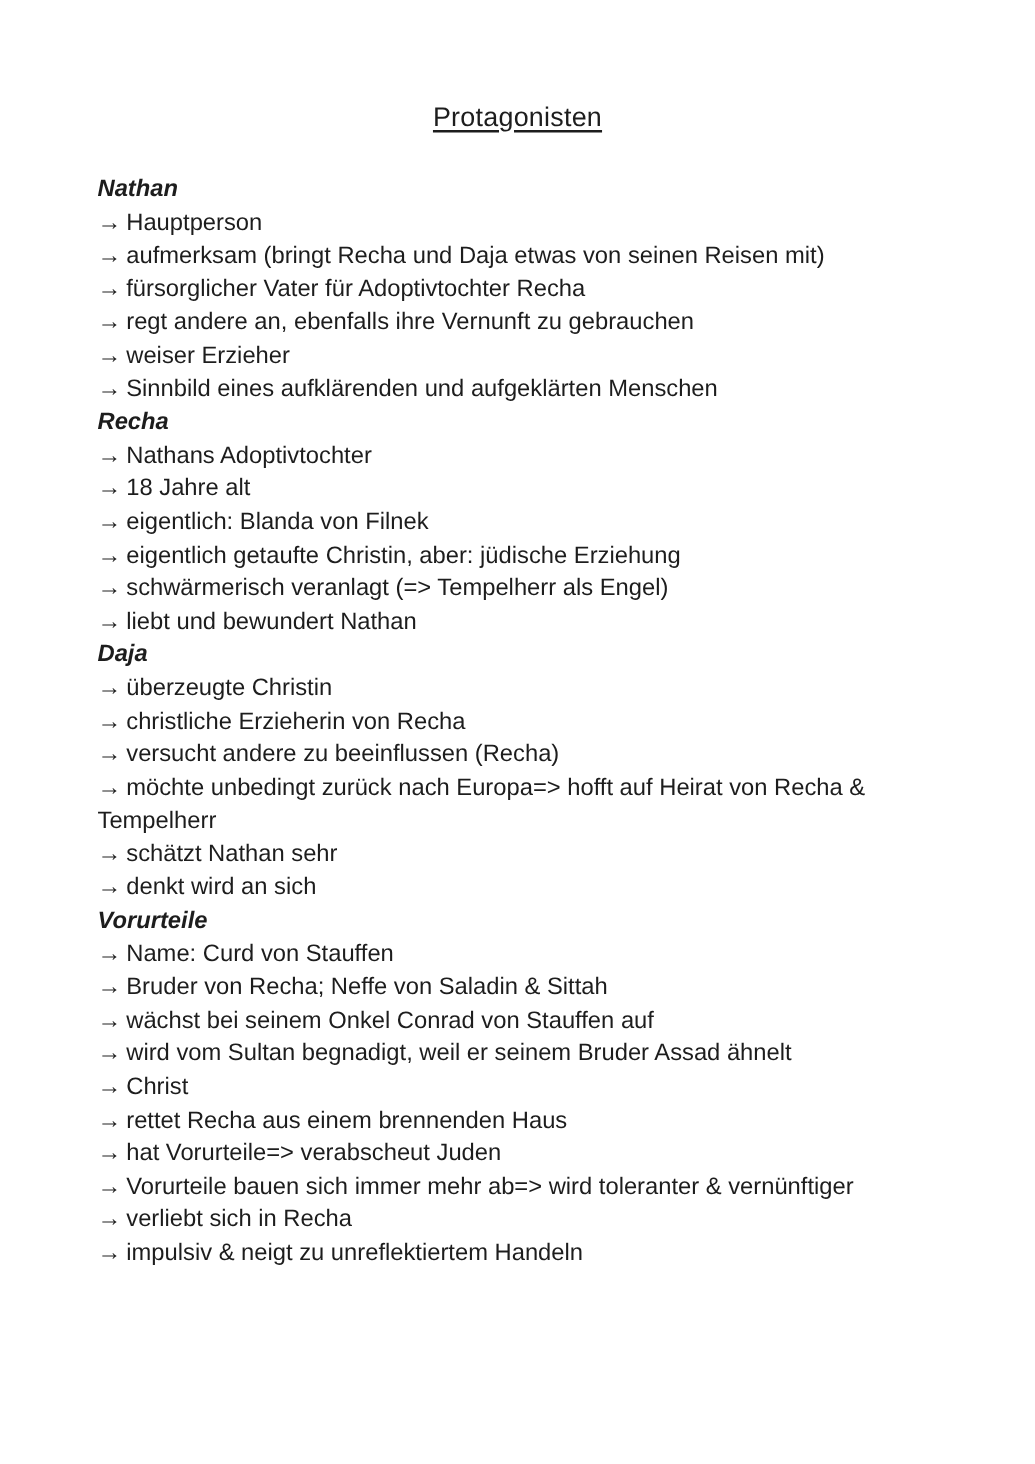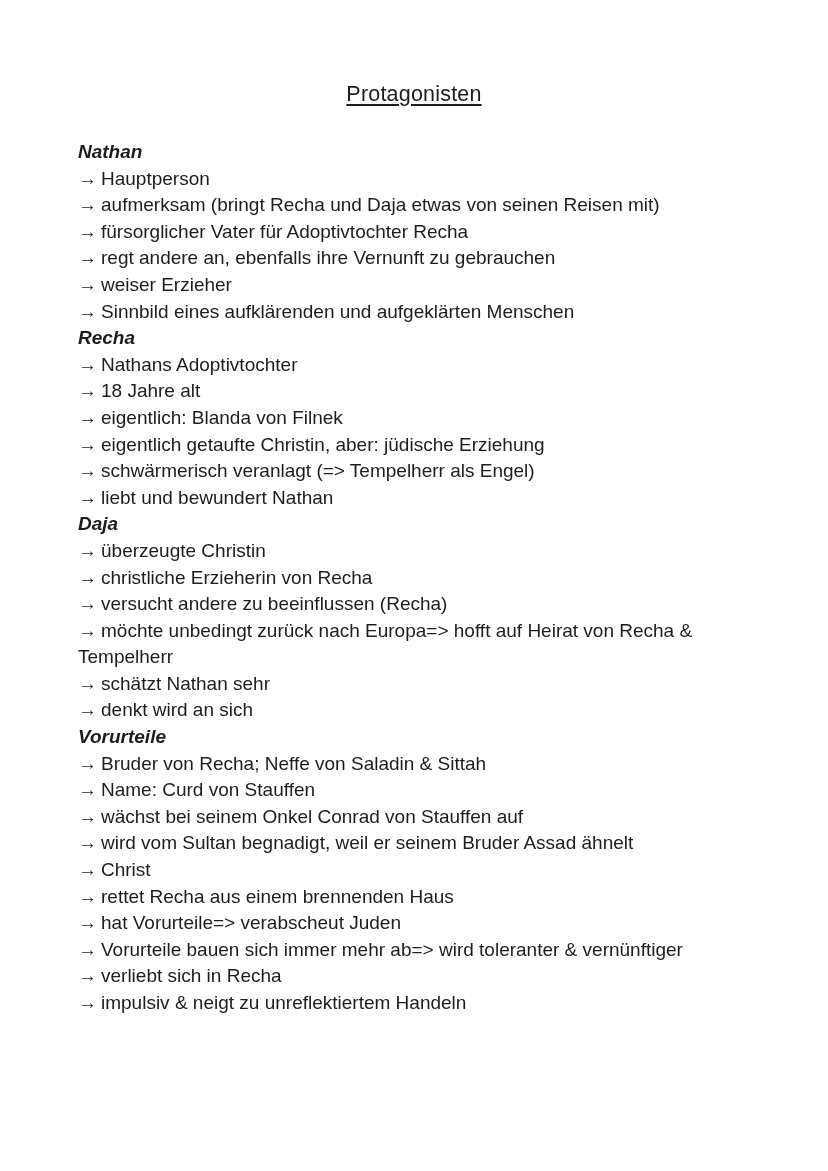--- a/index.html
+++ b/index.html
@@ -68,22 +68,22 @@
       <div class="item"><span class="arrow">→</span><span class="item-text">schwärmerisch veranlagt (=&gt; Tempelherr als Engel)</span></div>
       <div class="item"><span class="arrow">→</span><span class="item-text">liebt und bewundert Nathan</span></div>
       <div class="section-header">Daja</div>
       <div class="item"><span class="arrow">→</span><span class="item-text">überzeugte Christin</span></div>
       <div class="item"><span class="arrow">→</span><span class="item-text">christliche Erzieherin von Recha</span></div>
       <div class="item"><span class="arrow">→</span><span class="item-text">versucht andere zu beeinflussen (Recha)</span></div>
       <div class="item"><span class="arrow">→</span><span class="item-text">möchte unbedingt zurück nach Europa=&gt; hofft auf Heirat von Recha &amp; Tempelherr</span></div>
       <div class="item"><span class="arrow">→</span><span class="item-text">schätzt Nathan sehr</span></div>
       <div class="item"><span class="arrow">→</span><span class="item-text">denkt wird an sich</span></div>
       <div class="section-header">Vorurteile</div>
+      <div class="item"><span class="arrow">→</span><span class="item-text">Name: Curd von Stauffen</span></div>
       <div class="item"><span class="arrow">→</span><span class="item-text">Bruder von Recha; Neffe von Saladin &amp; Sittah</span></div>
-      <div class="item"><span class="arrow">→</span><span class="item-text">Name: Curd von Stauffen</span></div>
       <div class="item"><span class="arrow">→</span><span class="item-text">wächst bei seinem Onkel Conrad von Stauffen auf</span></div>
       <div class="item"><span class="arrow">→</span><span class="item-text">wird vom Sultan begnadigt, weil er seinem Bruder Assad ähnelt</span></div>
       <div class="item"><span class="arrow">→</span><span class="item-text">Christ</span></div>
       <div class="item"><span class="arrow">→</span><span class="item-text">rettet Recha aus einem brennenden Haus</span></div>
       <div class="item"><span class="arrow">→</span><span class="item-text">hat Vorurteile=&gt; verabscheut Juden</span></div>
       <div class="item"><span class="arrow">→</span><span class="item-text">Vorurteile bauen sich immer mehr ab=&gt; wird toleranter &amp; vernünftiger</span></div>
       <div class="item"><span class="arrow">→</span><span class="item-text">verliebt sich in Recha</span></div>
       <div class="item"><span class="arrow">→</span><span class="item-text">impulsiv &amp; neigt zu unreflektiertem Handeln</span></div>
     </div>
 </div>

